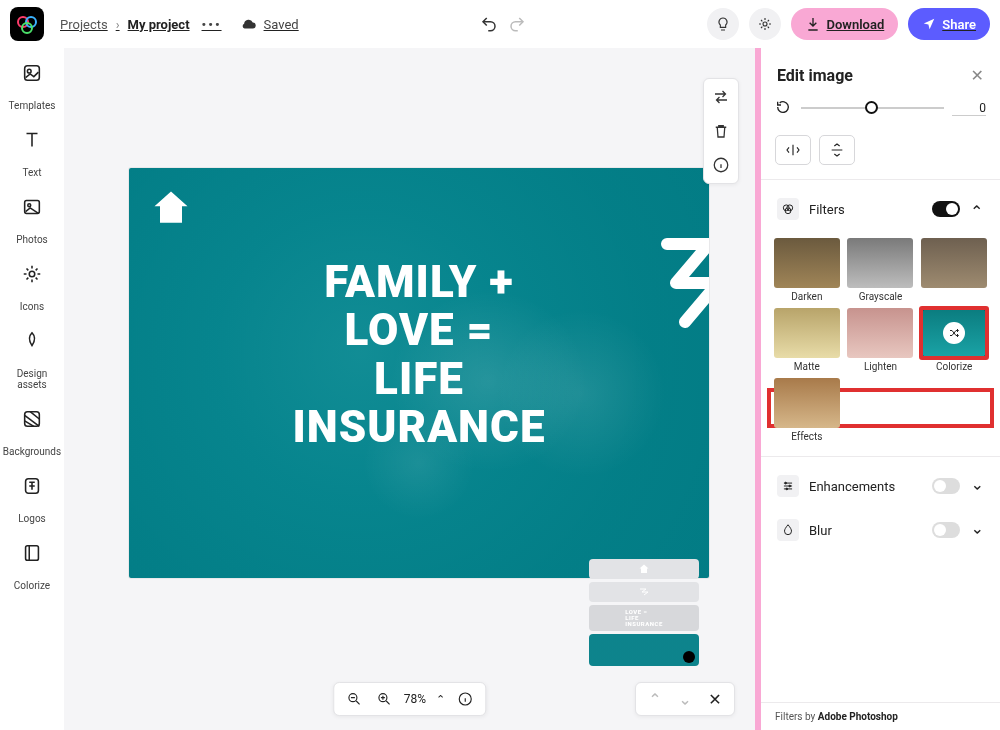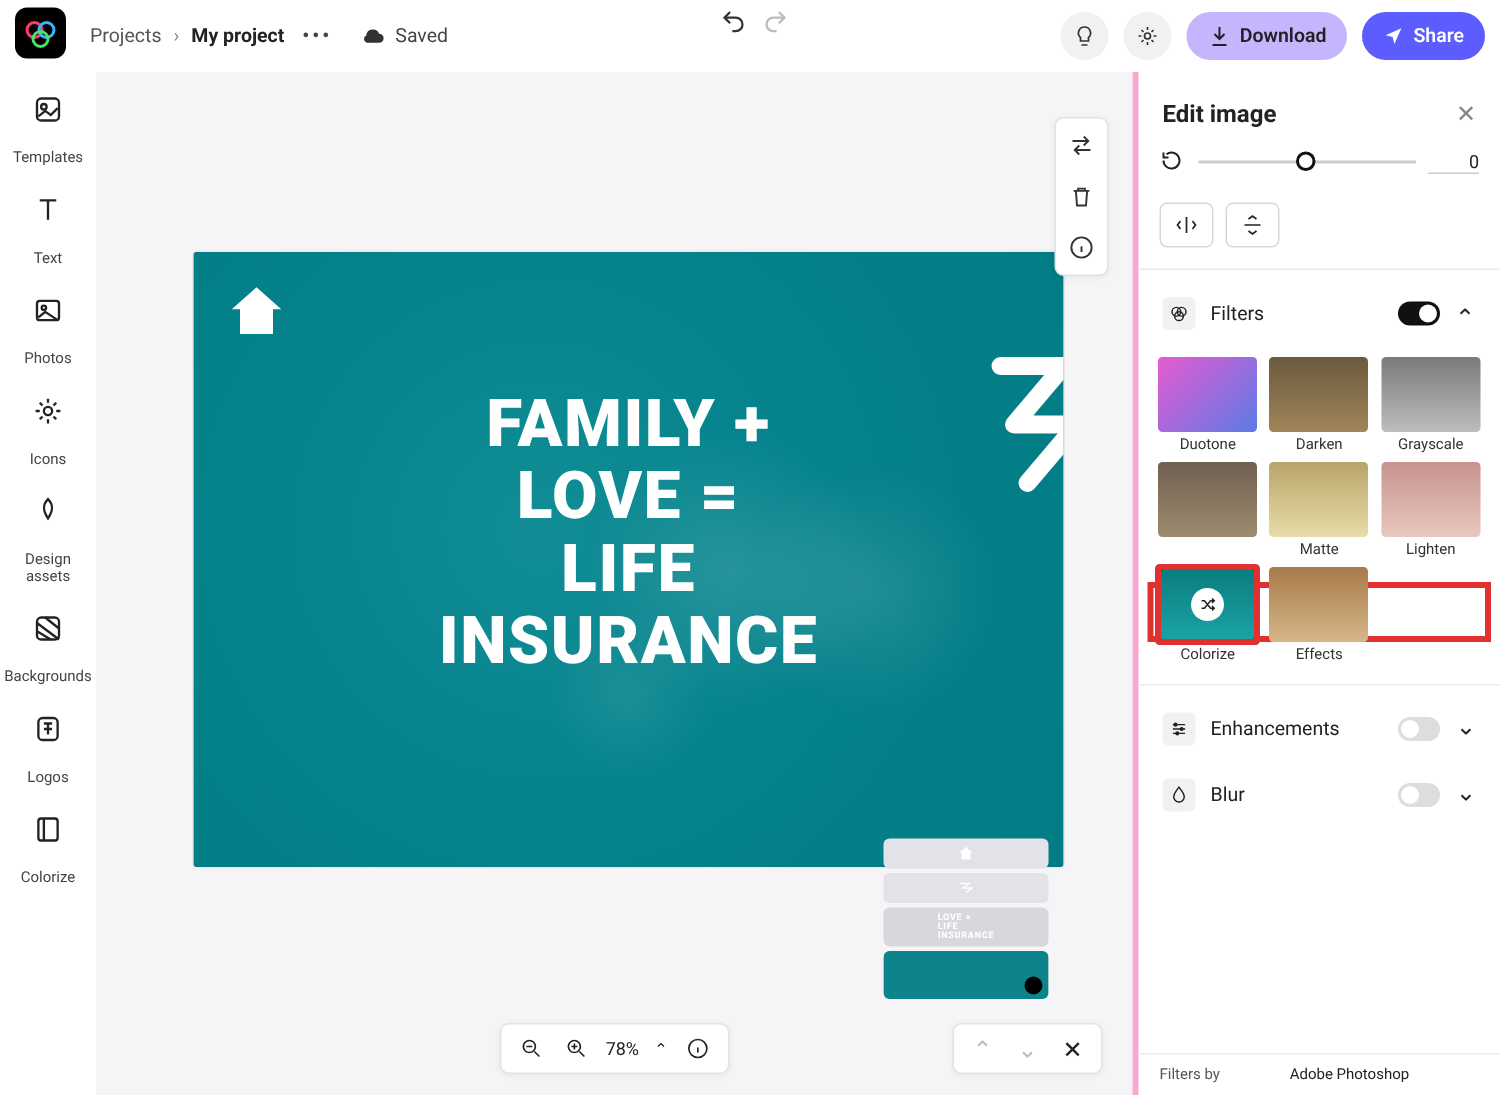--- a/index.html
+++ b/index.html
@@ -1,32 +1,32 @@
 <!DOCTYPE html>
 <html><head>
 <meta charset="utf-8">
 <style>
   * { box-sizing: border-box; margin: 0; padding: 0; font-family: -apple-system, BlinkMacSystemFont, "Segoe UI", Roboto, Helvetica, Arial, sans-serif; }
   html, body { width: 1000px; height: 730px; background: #fff; overflow: hidden; color: #222; }
-  .topbar { position: absolute; top: 0; left: 0; right: 0; height: 48px; display: flex; padding: 5px 10px; gap: 8px; background: #fff; }
+  .topbar { position: absolute; top: 0; left: 0; right: 0; height: 48px; display: flex; align-items: center; padding: 5px 10px; gap: 8px; background: #fff; text-decoration: underline; }
   .app-logo { width: 34px; height: 34px; border-radius: 8px; background: #000; display: flex; align-items: center; justify-content: center; }
   .app-logo svg { width: 24px; height: 24px; }
   .crumbs { display: flex; align-items: center; gap: 8px; font-size: 13px; color: #222; margin-left: 8px; }
   .crumb-proj { color: #555; }
   .crumb-arrow { color: #888; }
   .crumb-name { font-weight: 700; }
   .more-dots { font-weight: 700; letter-spacing: 2px; color: #444; padding: 0 4px; cursor: pointer; }
   .saved-wrap { display: flex; align-items: center; gap: 6px; color: #444; font-size: 13px; margin-left: 6px; }
   .saved-cloud svg { width: 18px; height: 18px; fill: #333; }
   .topbar-center { flex: 1; display: flex; justify-content: center; gap: 12px; }
   .undo-redo { display: flex; gap: 10px; color: #444; }
   .undo-redo .redo { color: #bbb; }
   .topbar-right { display: flex; align-items: center; gap: 10px; }
   .circle-btn { width: 32px; height: 32px; border-radius: 50%; background: #f1f1f3; display: flex; align-items: center; justify-content: center; color: #333; cursor: pointer; }
-  .pill-btn { height: 32px; border-radius: 16px; background: #c4b5fd; display: flex; align-items: center; gap: 6px; padding: 0 14px; font-size: 13px; font-weight: 600; color: #222; cursor: pointer; }
+  .pill-btn { height: 32px; border-radius: 16px; background: #f9a8d4; display: flex; align-items: center; gap: 6px; padding: 0 14px; font-size: 13px; font-weight: 600; color: #222; cursor: pointer; }
   .share-btn { background: #5c5cff; color: #fff; }
   .share-btn svg { fill: #fff; }
 
   .left-rail { position: absolute; top: 48px; left: 0; bottom: 0; width: 64px; display: flex; flex-direction: column; align-items: center; gap: 18px; padding: 14px 0; background: #fff; }
   .rail-item { display: flex; flex-direction: column; align-items: center; gap: 16px; cursor: pointer; width: 60px; }
   .rail-item svg { width: 22px; height: 22px; stroke: #222; fill: none; stroke-width: 1.7; }
   .rail-item .lbl { font-size: 10px; color: #444; text-align: center; line-height: 1.1; }
 
   .stage { position: absolute; left: 64px; top: 48px; right: 245px; bottom: 0; background: #f5f5f7; }
   .canvas { position: absolute; left: 65px; top: 120px; width: 580px; height: 410px; background: linear-gradient(rgba(0,140,150,0.78), rgba(0,140,150,0.78)), radial-gradient(circle at 40% 45%, #4e8f91 0%, #1d6a70 35%, #0e4e53 70%, #0a4247 100%); border-radius: 2px; box-shadow: 0 0 0 1px rgba(0,0,0,0.05); overflow: hidden; }
@@ -58,21 +58,21 @@
   .layer-chip.photo .ico svg { width:8px; height:8px; fill:#fff; }
 
   .bottombar-left { position:absolute; left:50%; transform:translateX(-50%); bottom:14px; height:34px; background:#fff; border:1px solid #e3e3e6; border-radius:6px; display:flex; align-items:center; gap:10px; padding:0 10px; box-shadow:0 1px 4px rgba(0,0,0,0.06); font-size:12px; }
   .bottombar-left .zb { width:20px; height:20px; border-radius:50%; display:flex; align-items:center; justify-content:center; cursor:pointer; }
   .bottombar-left .zb svg { width:16px; height:16px; stroke:#222; fill:none; stroke-width:1.7; }
 
   .bottombar-right { position:absolute; right:20px; bottom:14px; height:34px; background:#fff; border:1px solid #e3e3e6; border-radius:6px; display:flex; align-items:center; gap:12px; padding:0 10px; box-shadow:0 1px 4px rgba(0,0,0,0.06); }
   .bottombar-right .bb { width:18px; height:18px; display:flex; align-items:center; justify-content:center; color:#bbb; cursor:pointer; }
   .bottombar-right .bb.active { color:#222; }
 
-  .right-panel { position:absolute; top:48px; right:0; bottom:0; width:245px; background:#fff; border-left:4px solid #f9a8d4; display:flex; flex-direction:column; }
+  .right-panel { position:absolute; top:48px; right:0; bottom:0; width:245px; background:#fff; border-left:6px solid #f9a8d4; display:flex; flex-direction:column; }
   .rp-head { display:flex; align-items:center; justify-content:space-between; padding:18px 16px 8px 16px; }
   .rp-head .title { font-weight:700; font-size:16px; }
   .rp-head .close { color:#888; cursor:pointer; }
   .rp-row-slider { display:flex; align-items:center; gap:8px; padding:6px 14px 8px 14px; }
   .rp-row-slider .reset { width:18px; height:18px; cursor:pointer; color:#222; }
   .rp-row-slider .track { flex:1; height:2px; background:#ccc; position:relative; }
   .rp-row-slider .knob { position:absolute; left:45%; top:-6px; width:13px; height:13px; border-radius:50%; background:#fff; border:2px solid #111; }
   .rp-row-slider .val { width:34px; text-align:right; font-size:12px; border-bottom:1px solid #ccc; }
   .rp-flip { display:flex; gap:8px; padding:10px 14px 14px 14px; }
   .rp-flip .fbtn { width:36px; height:30px; border:1px solid #d7d7da; border-radius:5px; display:flex; align-items:center; justify-content:center; cursor:pointer; }
@@ -102,21 +102,21 @@
   .ft-row2a { background: linear-gradient(#6e6050,#9e8b70); }
   .ft-matte { background: linear-gradient(#b8a46a,#e8dca8); }
   .ft-lighten { background: linear-gradient(#c7938e,#e8c7c0); }
   .ft-colorize { background: linear-gradient(#0b7d80,#1aa2a5); border:2px solid #111; }
   .ft-colorize .shuffle { position:absolute; top:50%; left:50%; transform:translate(-50%,-50%); width:22px; height:22px; border-radius:50%; background:#fff; display:flex; align-items:center; justify-content:center; }
   .ft-colorize .shuffle svg { width:12px; height:12px; stroke:#222; fill:none; stroke-width:2; }
   .red-box-colorize { position:absolute; top:-4px; left:-4px; right:-4px; bottom:-4px; border:4px solid #e03030; pointer-events:none; border-radius:3px; }
   .ft-multiply { background: linear-gradient(#a87a4a,#d6b78a); }
 
   .rp-footer { margin-top:auto; border-top:1px solid #eceaec; padding:8px 14px; font-size:10px; color:#555; }
-  .rp-footer b { font-weight:400; color:#222;margin-left:44px; }
+  .rp-footer b { font-weight:700; color:#222; }
 
   svg { display:block; }
 </style>
 </head>
 <body>
 
 <div class="topbar">
   <div class="app-logo">
     <svg viewBox="0 0 24 24">
         <circle cx="8" cy="10" r="5" fill="none" stroke="#ff3b6b" stroke-width="2"></circle>
@@ -387,24 +387,20 @@
             <div class="kn"></div>
           </div>
         <span class="chev">⌃</span>
       </div>
     </div>
     <div class="red-box-filters"></div>
   </div>
 
   <div class="filter-grid" id="filter-grid">
       <div class="filter-item">
-        <div class="filter-thumb ft-duotone"></div>
-        <span class="flbl">Duotone</span>
-      </div>
-      <div class="filter-item">
         <div class="filter-thumb ft-darken"></div>
         <span class="flbl">Darken</span>
       </div>
       <div class="filter-item">
         <div class="filter-thumb ft-gray"></div>
         <span class="flbl">Grayscale</span>
       </div>
       <div class="filter-item">
         <div class="filter-thumb ft-row2a"></div>
         <span class="flbl"></span>

